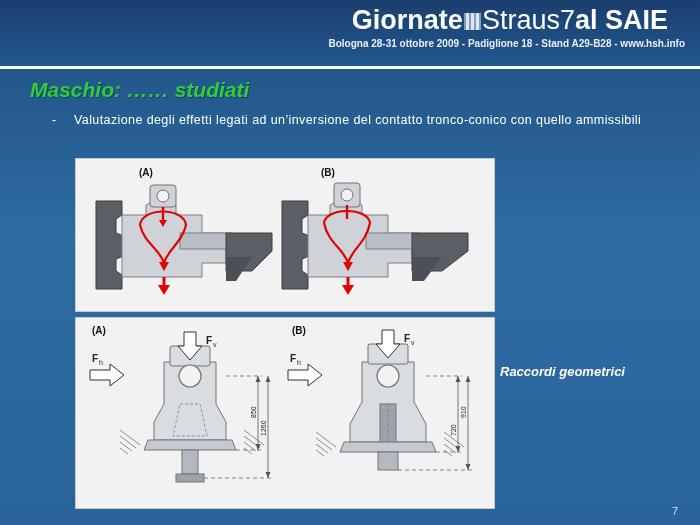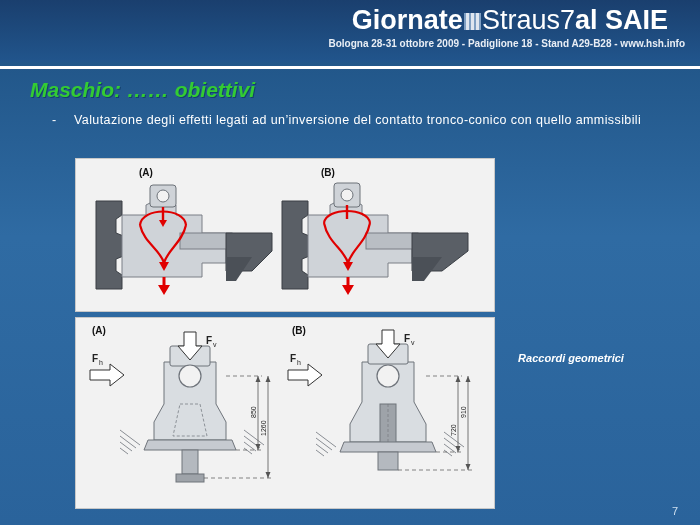--- a/index.html
+++ b/index.html
@@ -116,27 +116,26 @@
   }
   .panel-bottom {
     left: 75px;
     top: 317px;
     width: 418px;
     height: 190px;
   }
   .note {
     position: absolute;
     left: 500px;
-    top: 352px;
+    top: 366px;
     width: 142px;
     color: #ffffff;
-    font-size: 11px;
+    font-size: 13px;
     font-style: italic;
     line-height: 12.5px;
-    text-align: center;
   }
   .note-title {
     font-weight: bold;
     display: block;
     margin-bottom: 1px;
   }
   .page-num {
     position: absolute;
     right: 22px;
     bottom: 8px;
@@ -162,21 +161,21 @@
 <div class="slide">
 
   <div class="header">
     <div class="header-title">
       <span>Giornate</span><span class="logo-square"></span><span class="thin">Straus7</span><span>al SAIE</span>
     </div>
     <div class="header-sub">Bologna 28-31 ottobre 2009 - Padiglione 18 - Stand A29-B28 - www.hsh.info</div>
   </div>
   <div class="header-rule"></div>
 
-  <div class="slide-title">Maschio: …… obiettivi</div>
+  <div class="slide-title">Maschio: …… studiati</div>
 
   <div class="bullet">
     <span class="dash">-</span>
     <span class="btext">Valutazione degli effetti legati ad un’inversione del contatto tronco-conico con quello ammissibili</span>
   </div>
 
   <div class="panel panel-top">
     <svg width="416" height="150" viewBox="0 0 416 150">
 
       <text class="fig-label" x="63" y="17">(A)</text>

